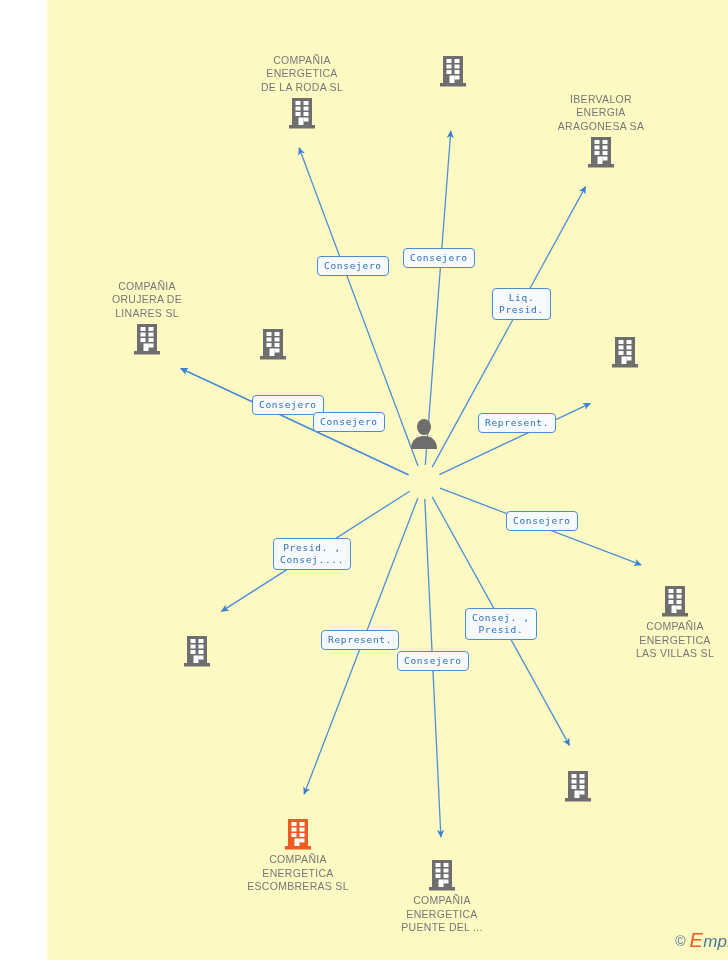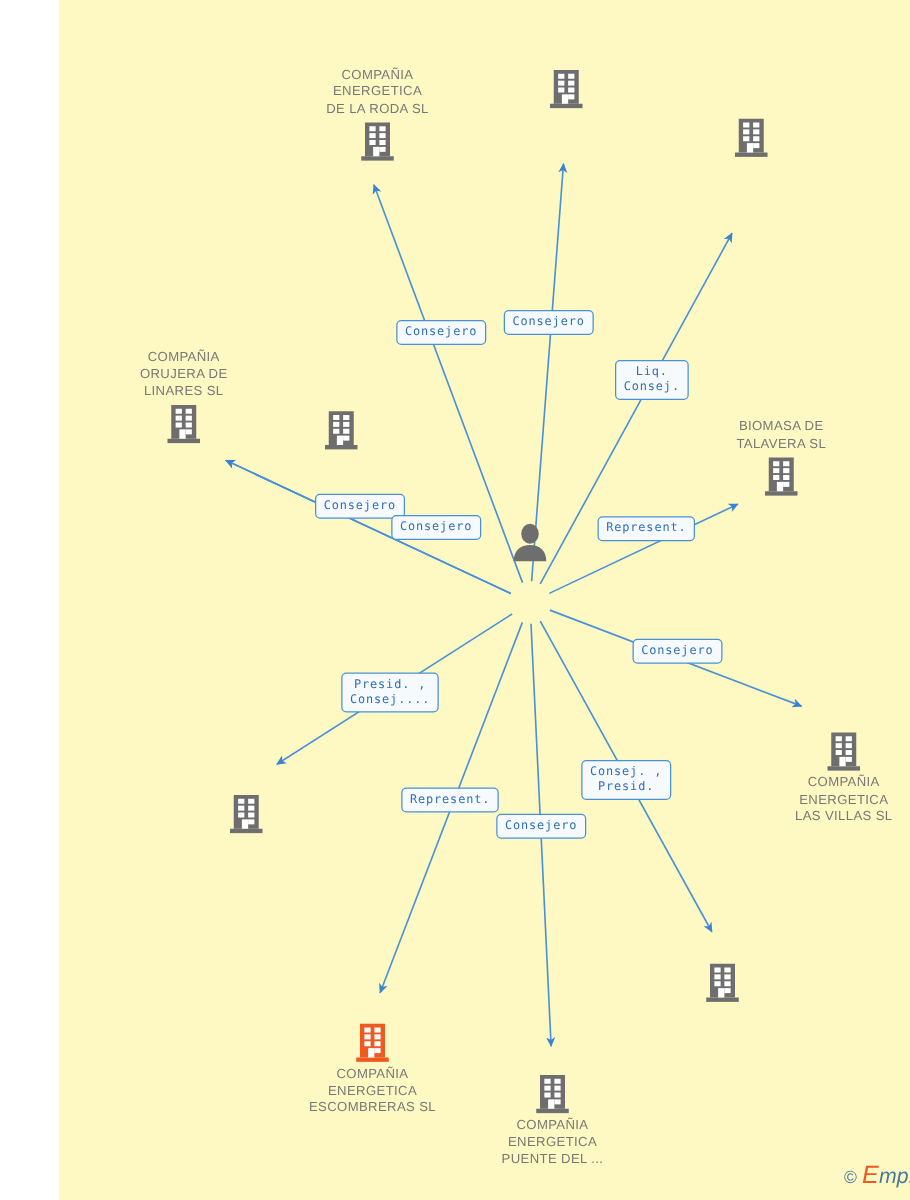--- a/index.html
+++ b/index.html
@@ -161,20 +161,23 @@
             <rect x="8.5" y="10.5" width="5" height="4"></rect>
             <rect x="16.5" y="10.5" width="5" height="4"></rect>
             <rect x="8.5" y="16" width="5" height="4"></rect>
             <rect x="16.5" y="16" width="5" height="4"></rect>
             <rect x="16.5" y="21.5" width="5" height="4"></rect>
             <rect x="11.5" y="21.5" width="5" height="7.5"></rect>
           </g>
         </svg>
       </div>
       <div class="node label-above" style="left: 554px; top: 92.5px;">
+        <div class="node-label">IBERVALOR
+ENERGIA
+ARAGONESA SA</div>
         <svg width="30" height="34" viewBox="0 0 30 34" class="node-icon">
           <g fill="#6e6e6e">
             <rect x="5" y="2" width="20" height="27"></rect>
             <rect x="2" y="29" width="26" height="3.5"></rect>
           </g>
           <g fill="#ffffff">
             <rect x="8.5" y="5" width="5" height="4"></rect>
             <rect x="16.5" y="5" width="5" height="4"></rect>
             <rect x="8.5" y="10.5" width="5" height="4"></rect>
             <rect x="16.5" y="10.5" width="5" height="4"></rect>
@@ -218,22 +221,20 @@
             <rect x="8.5" y="10.5" width="5" height="4"></rect>
             <rect x="16.5" y="10.5" width="5" height="4"></rect>
             <rect x="8.5" y="16" width="5" height="4"></rect>
             <rect x="16.5" y="16" width="5" height="4"></rect>
             <rect x="16.5" y="21.5" width="5" height="4"></rect>
             <rect x="11.5" y="21.5" width="5" height="7.5"></rect>
           </g>
         </svg>
       </div>
       <div class="node label-above" style="left: 578px; top: 335px;">
-        <div class="node-label">BIOMASA DE
-TALAVERA SL</div>
         <svg width="30" height="34" viewBox="0 0 30 34" class="node-icon">
           <g fill="#6e6e6e">
             <rect x="5" y="2" width="20" height="27"></rect>
             <rect x="2" y="29" width="26" height="3.5"></rect>
           </g>
           <g fill="#ffffff">
             <rect x="8.5" y="5" width="5" height="4"></rect>
             <rect x="16.5" y="5" width="5" height="4"></rect>
             <rect x="8.5" y="10.5" width="5" height="4"></rect>
             <rect x="16.5" y="10.5" width="5" height="4"></rect>
@@ -347,21 +348,21 @@
         <div style="margin-top: 8px;"><svg width="30" height="32" viewBox="0 0 30 32">
             <ellipse cx="15" cy="9" rx="7" ry="8" fill="#6e6e6e"></ellipse>
             <path d="M2,31 C2,22 7.5,18 15,18 C22.5,18 28,22 28,31 Z" fill="#6e6e6e"></path>
           </svg></div>
       </div>
     </div>
   <div id="labels-layer">
       <div class="edge-label" style="left: 270px; top: 256px;">Consejero</div>
       <div class="edge-label" style="left: 356px; top: 248px;">Consejero</div>
       <div class="edge-label" style="left: 445px; top: 288px;">Liq.
-Consej.</div>
+Presid.</div>
       <div class="edge-label" style="left: 205px; top: 395px;">Consejero</div>
       <div class="edge-label" style="left: 266px; top: 412px;">Consejero</div>
       <div class="edge-label" style="left: 431px; top: 413px;">Represent.</div>
       <div class="edge-label" style="left: 459px; top: 511px;">Consejero</div>
       <div class="edge-label" style="left: 226px; top: 538px;">Presid. ,
 Consej....</div>
       <div class="edge-label" style="left: 274px; top: 630px;">Represent.</div>
       <div class="edge-label" style="left: 350px; top: 651px;">Consejero</div>
       <div class="edge-label" style="left: 418px; top: 608px;">Consej. ,
 Presid.</div>

